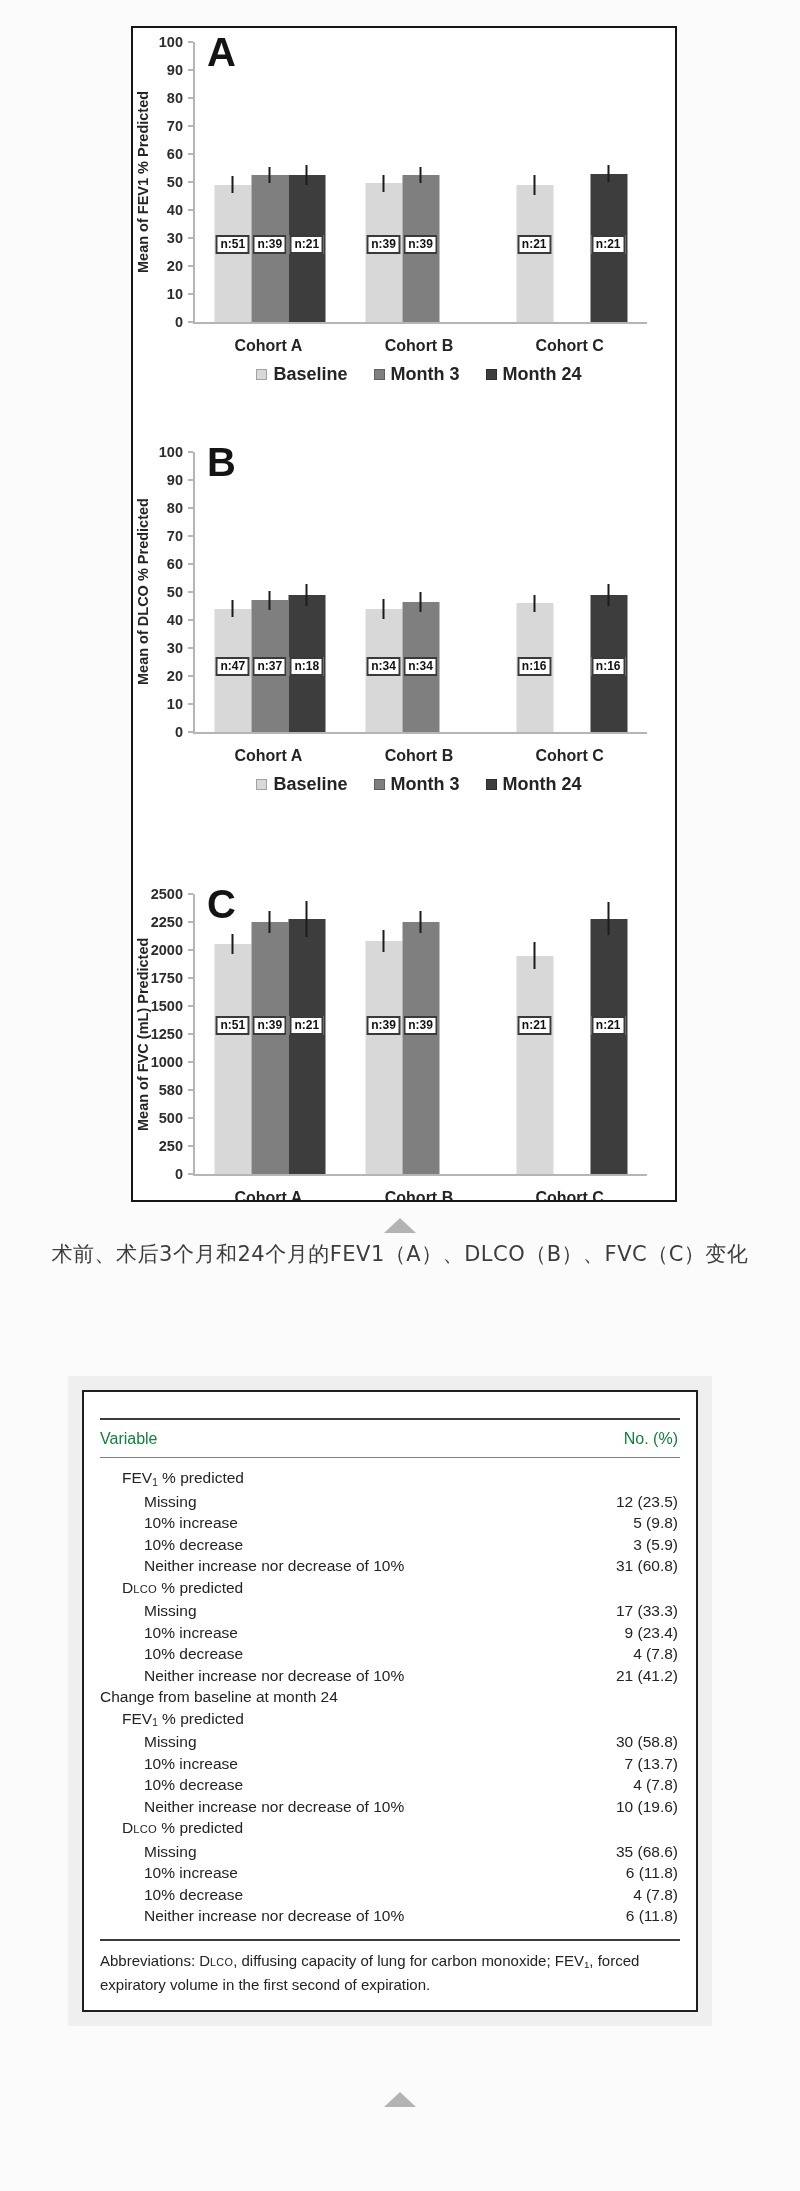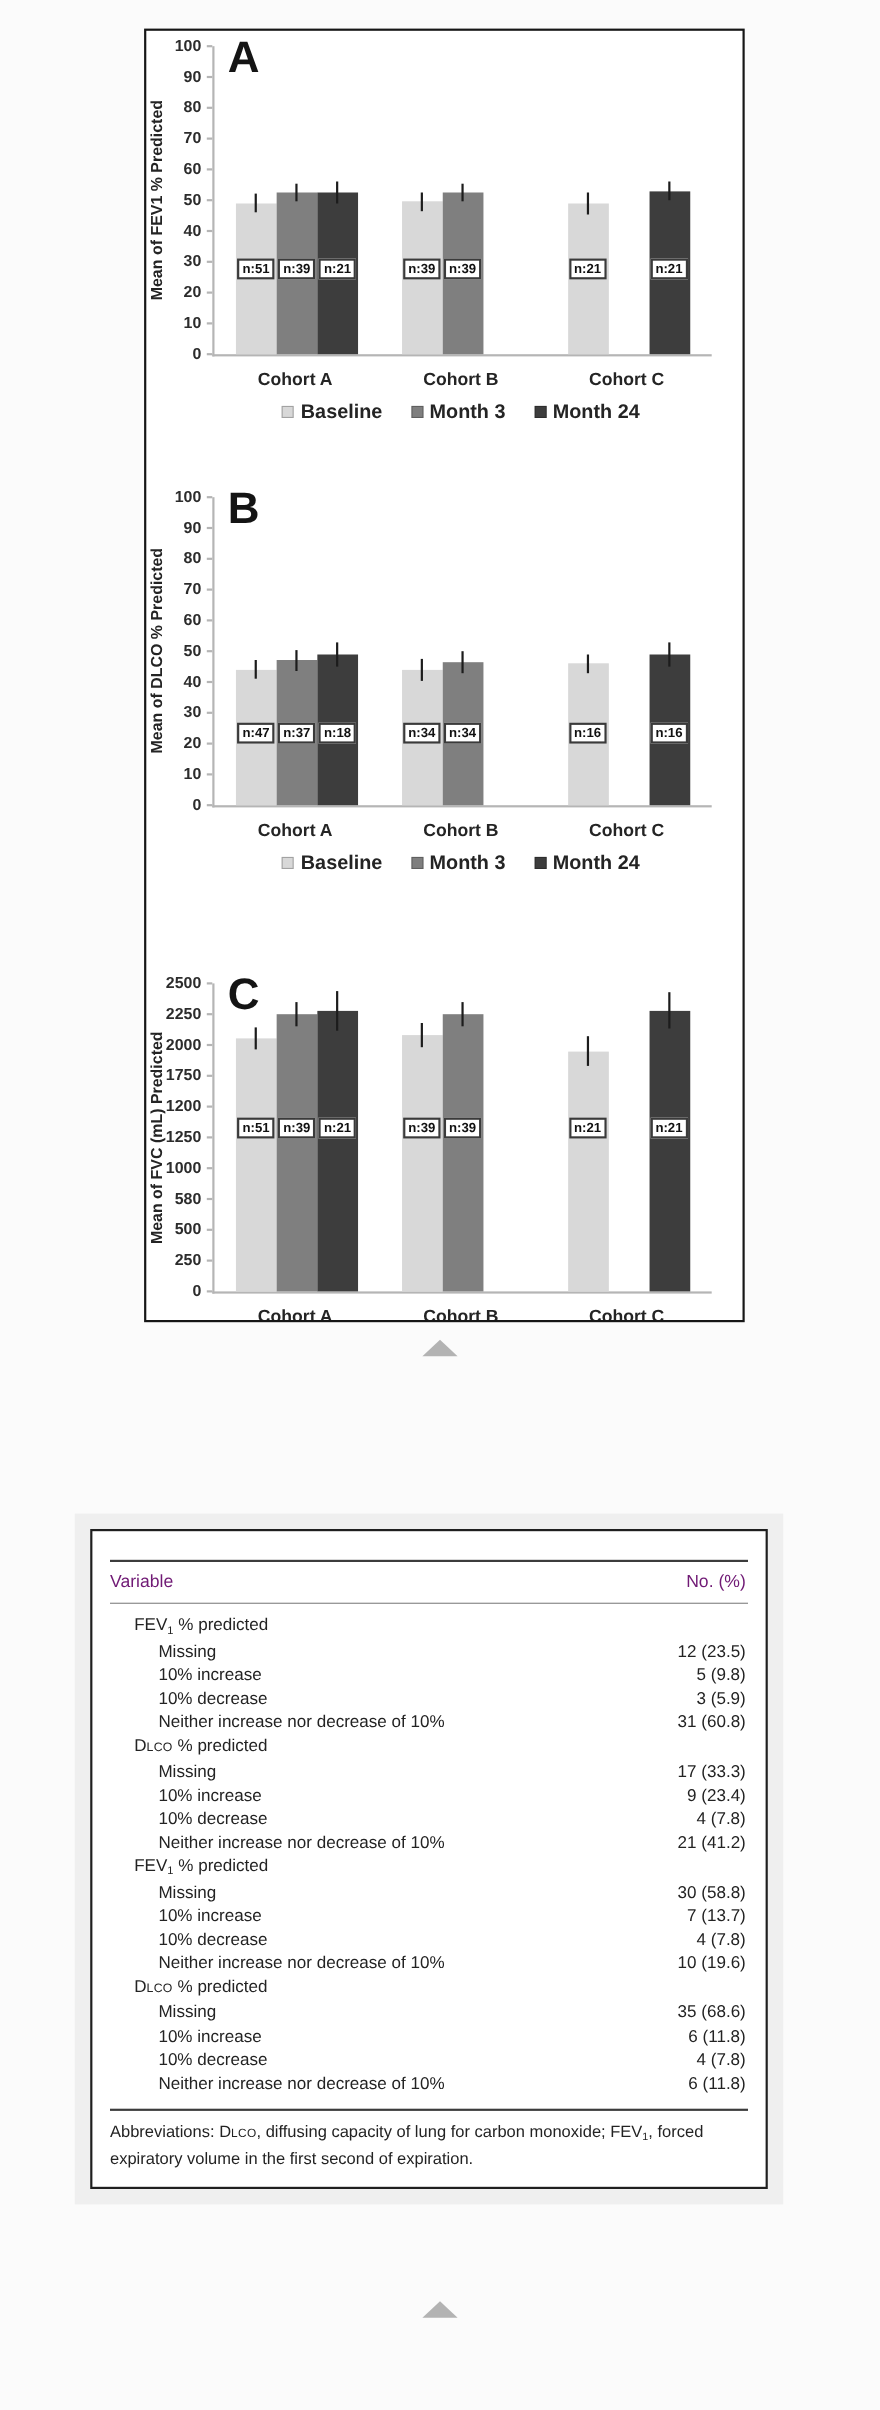--- a/index.html
+++ b/index.html
@@ -70,21 +70,21 @@
     position:absolute;left:82px;top:1390px;width:616px;box-sizing:border-box;
     border:2px solid #1f1f1f;background:#fff;box-shadow:0 0 0 14px #efefef;
     padding:14px 16px 8px;
   }
   .t-title{font-size:19px;line-height:26px;color:#2e2e2e;letter-spacing:0.4px;}
   .t-title .bold{font-weight:bold;color:#181818;}
   .rule{height:0;margin:0;}
   .rule.thick{border-top:2px solid #3c3c3c;}
   .rule.thin{border-top:1px solid #808080;}
   .r1{margin-top:12px;}
-  .t-head{display:flex;justify-content:space-between;font-size:16px;color:#701a75;padding:10px 2px 9px 0;}
+  .t-head{display:flex;justify-content:space-between;font-size:16px;color:#15803d;padding:10px 2px 9px 0;}
   .t-rows{padding:9px 0 6px;}
   .trow{display:flex;justify-content:space-between;font-size:15.5px;line-height:21.5px;color:#232323;}
   .tval{white-space:nowrap;padding-right:2px;}
   .r3{margin-top:6px;}
   .t-foot{font-size:15px;line-height:22px;color:#232323;padding:9px 0 6px;}
   .sc{font-size:0.72em;letter-spacing:0.3px;}
   sub{font-size:0.65em;vertical-align:baseline;position:relative;top:0.25em;}
 </style>
 </head>
 <body>
@@ -264,21 +264,21 @@
           <div class="ytick" style="bottom: 28px;">250</div>
           <div class="ymark" style="bottom: 28px;"></div>
           <div class="ytick" style="bottom: 56px;">500</div>
           <div class="ymark" style="bottom: 56px;"></div>
           <div class="ytick" style="bottom: 84px;">580</div>
           <div class="ymark" style="bottom: 84px;"></div>
           <div class="ytick" style="bottom: 112px;">1000</div>
           <div class="ymark" style="bottom: 112px;"></div>
           <div class="ytick" style="bottom: 140px;">1250</div>
           <div class="ymark" style="bottom: 140px;"></div>
-          <div class="ytick" style="bottom: 168px;">1200</div>
+          <div class="ytick" style="bottom: 168px;">1500</div>
           <div class="ymark" style="bottom: 168px;"></div>
           <div class="ytick" style="bottom: 196px;">1750</div>
           <div class="ymark" style="bottom: 196px;"></div>
           <div class="ytick" style="bottom: 224px;">2000</div>
           <div class="ymark" style="bottom: 224px;"></div>
           <div class="ytick" style="bottom: 252px;">2250</div>
           <div class="ymark" style="bottom: 252px;"></div>
           <div class="ytick" style="bottom: 280px;">2500</div>
           <div class="ymark" style="bottom: 280px;"></div>
           <div class="group" style="left: 0%;">
@@ -319,20 +319,21 @@
           <div class="xlab">Cohort A</div>
           <div class="xlab">Cohort B</div>
           <div class="xlab">Cohort C</div>
         </div>
 
     </section>
 
   </div>
 
   <div class="tri tri1"></div>
+  <div class="caption cap1">术前、术后3个月和24个月的FEV1（A）、DLCO（B）、FVC（C）变化</div>
 
   <div class="table-box">
     <div class="rule thick r1"></div>
     <div class="t-head">
       <span>Variable</span>
       <span>No. (%)</span>
     </div>
     <div class="rule thin"></div>
     <div class="t-rows">
         <div class="trow">
@@ -369,20 +370,24 @@
         </div>
         <div class="trow">
           <div class="tlabel" style="padding-left: 44px;">10% decrease</div>
           <div class="tval">4 (7.8)</div>
         </div>
         <div class="trow">
           <div class="tlabel" style="padding-left: 44px;">Neither increase nor decrease of 10%</div>
           <div class="tval">21 (41.2)</div>
         </div>
         <div class="trow">
+          <div class="tlabel" style="padding-left: 0px;">Change from baseline at month 24</div>
+          <div class="tval"></div>
+        </div>
+        <div class="trow">
           <div class="tlabel" style="padding-left: 22px;">FEV<sub>1</sub> % predicted</div>
           <div class="tval"></div>
         </div>
         <div class="trow">
           <div class="tlabel" style="padding-left: 44px;">Missing</div>
           <div class="tval">30 (58.8)</div>
         </div>
         <div class="trow">
           <div class="tlabel" style="padding-left: 44px;">10% increase</div>
           <div class="tval">7 (13.7)</div>

